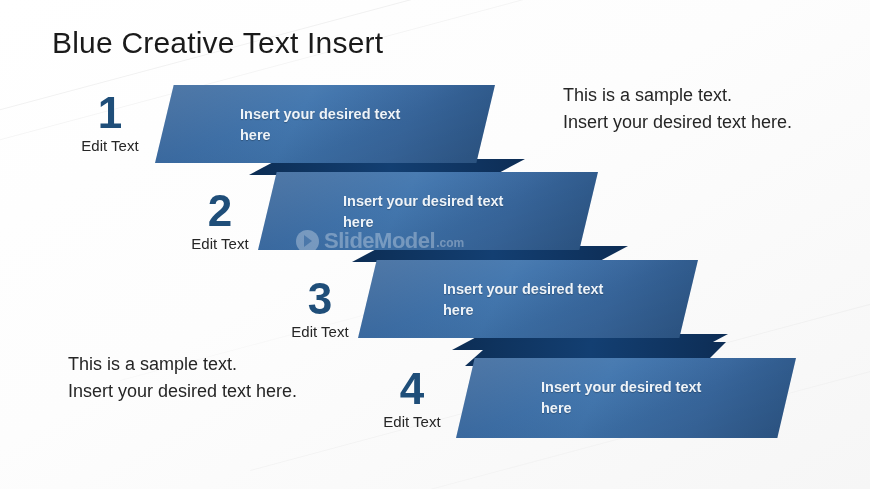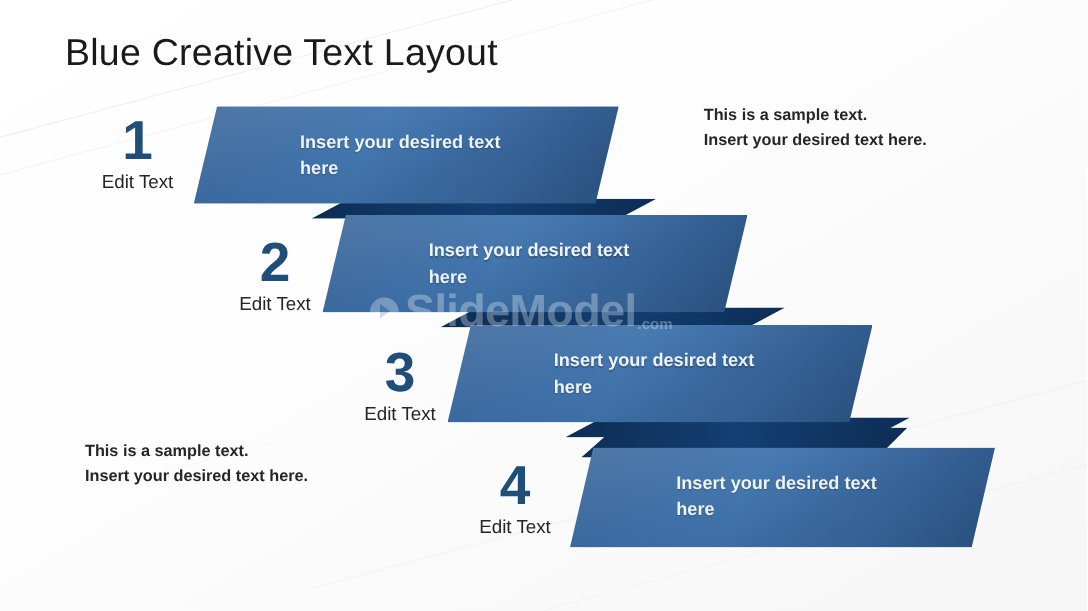--- a/index.html
+++ b/index.html
@@ -90,25 +90,24 @@
     line-height: 1.45;
     width: 185px;
     text-shadow: 0 1px 1px rgba(0,0,0,0.25);
     white-space: pre-line;
     font-weight: bold;
   }
 
   
   .sample-text {
     position: absolute;
-    font-size: 13px;
+    font-size: 18px;
     color: #262626;
     line-height: 1.5;
     white-space: pre-line;
-    font-weight: bold;
   }
 
   
   #watermark {
     position: absolute;
     left: 296px;
     top: 228px;
     display: flex;
     align-items: center;
     opacity: 0.30;
@@ -126,21 +125,21 @@
   #watermark .wm-dot::after {
     content: "";
     position: absolute;
     left: 8px;
     top: 5px;
     border-left: 8px solid #6f93bb;
     border-top: 6px solid transparent;
     border-bottom: 6px solid transparent;
   }
   #watermark .wm-name {
-    font-size: 36px;
+    font-size: 22px;
     font-weight: bold;
     color: #ffffff;
     letter-spacing: -0.5px;
     text-align: center;
   }
   #watermark .wm-tld {
     font-size: 12px;
     font-weight: bold;
     color: #ffffff;
     align-self: flex-end;
@@ -152,21 +151,21 @@
 <body>
 
 <div id="slide">
 
   <div class="bg-line l1"></div>
   <div class="bg-line l2"></div>
   <div class="bg-line l3"></div>
   <div class="bg-line l4"></div>
   <div class="bg-line l5"></div>
 
-  <div id="title">Blue Creative Text Layout</div>
+  <div id="title">Blue Creative Text Insert</div>
 
   <div class="band-wrap" style="left:155px; top:85px; width:420px; height:95px;">
     <div class="band-shadow" style="left:70px; top:48px; width:300px; height:42px;
                 clip-path: polygon(18% 62%, 100% 62%, 90% 100%, 8% 100%);"></div>
     <div class="band-face" style="left:0px; top:0px; width:340px; height:78px;
                 clip-path: polygon(5.5% 0%, 100% 0%, 94.5% 100%, 0% 100%);">
       <div class="band-sheen"></div>
     </div>
     <div class="band-text" style="left:85px; top:19px;">Insert your desired text
 here</div>

